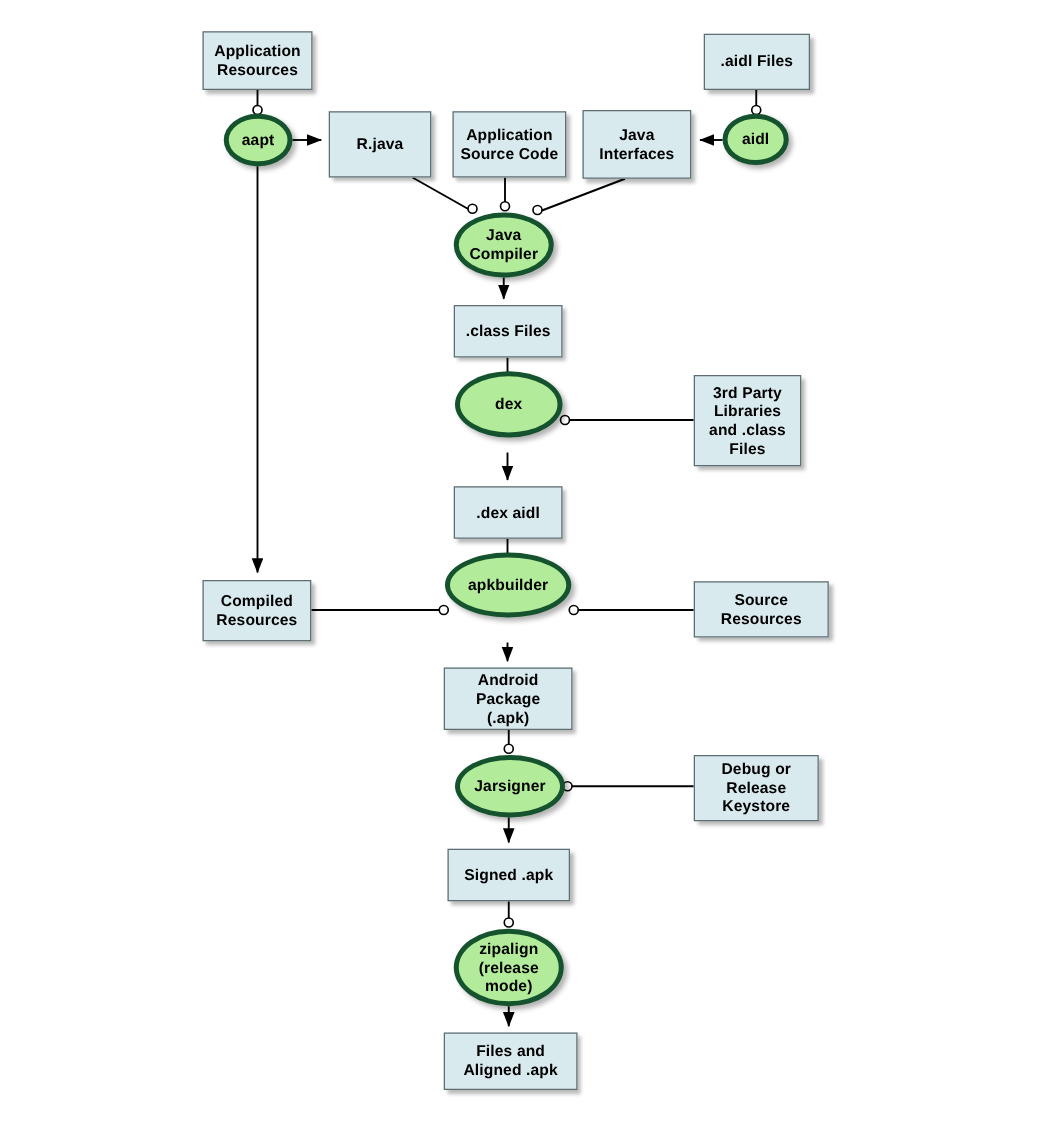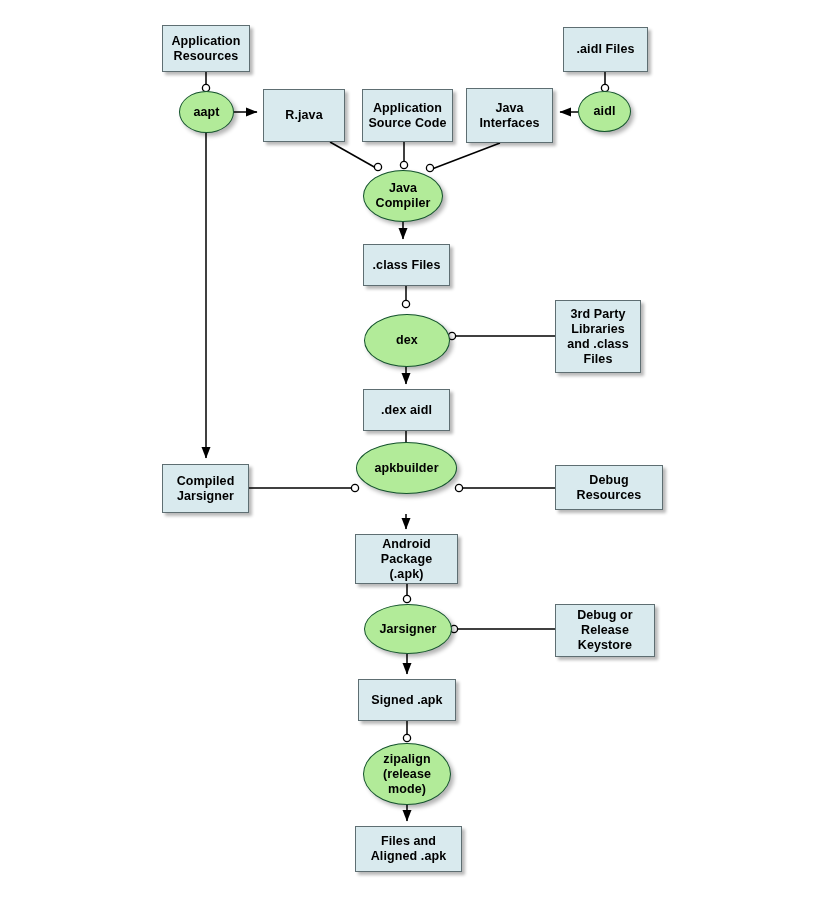--- a/index.html
+++ b/index.html
@@ -45,21 +45,21 @@
     white-space: pre-line;
     padding: 0 3px;
   }
   .box {
     background: #d9eaee;
     border: 1px solid #5e6e72;
     box-shadow: 3px 3px 3px rgba(0,0,0,0.28);
   }
   .ellipse {
     background: #b2eb99;
-    border: 1px solid #14532d;
+    border: 4px solid #14532d;
     border-radius: 50%;
     box-shadow: 3px 3px 4px rgba(0,0,0,0.30);
   }
 </style>
 </head>
 <body>
 
 <div id="canvas">
 
   <svg id="edges" viewBox="0 0 839 902" width="839" height="902" xmlns="http://www.w3.org/2000/svg">
@@ -155,41 +155,41 @@
       <div class="node ellipse" style="left: 578px; top: 91px; width: 53px; height: 41px;">
         <span class="lbl">aidl</span>
       </div>
       <div class="node ellipse" style="left: 363px; top: 170px; width: 80px; height: 52px;">
         <span class="lbl">Java
 Compiler</span>
       </div>
       <div class="node box" style="left: 363px; top: 244px; width: 87px; height: 42px; align-items: center;">
         <span class="lbl">.class Files</span>
       </div>
-      <div class="node ellipse" style="left: 364px; top: 314px; width: 86px; height: 53px; text-align: right;">
+      <div class="node ellipse" style="left: 364px; top: 297px; width: 86px; height: 53px; text-align: right;">
         <span class="lbl">dex</span>
       </div>
       <div class="node box" style="left: 555px; top: 300px; width: 86px; height: 73px;">
         <span class="lbl">3rd Party
 Libraries
 and .class
 Files</span>
       </div>
       <div class="node box" style="left: 363px; top: 389px; width: 87px; height: 42px;">
         <span class="lbl">.dex aidl</span>
       </div>
       <div class="node box" style="left: 162px; top: 464px; width: 87px; height: 49px;">
         <span class="lbl">Compiled
-Jarsigner</span>
+Resources</span>
       </div>
       <div class="node ellipse" style="left: 356px; top: 442px; width: 101px; height: 52px; text-align: center;">
         <span class="lbl">apkbuilder</span>
       </div>
       <div class="node box" style="left: 555px; top: 465px; width: 108px; height: 45px;">
-        <span class="lbl">Debug Resources</span>
+        <span class="lbl">Source Resources</span>
       </div>
       <div class="node box" style="left: 355px; top: 534px; width: 103px; height: 50px;">
         <span class="lbl">Android Package
 (.apk)</span>
       </div>
       <div class="node ellipse" style="left: 364px; top: 604px; width: 88px; height: 50px;">
         <span class="lbl">Jarsigner</span>
       </div>
       <div class="node box" style="left: 555px; top: 604px; width: 100px; height: 53px;">
         <span class="lbl">Debug or

